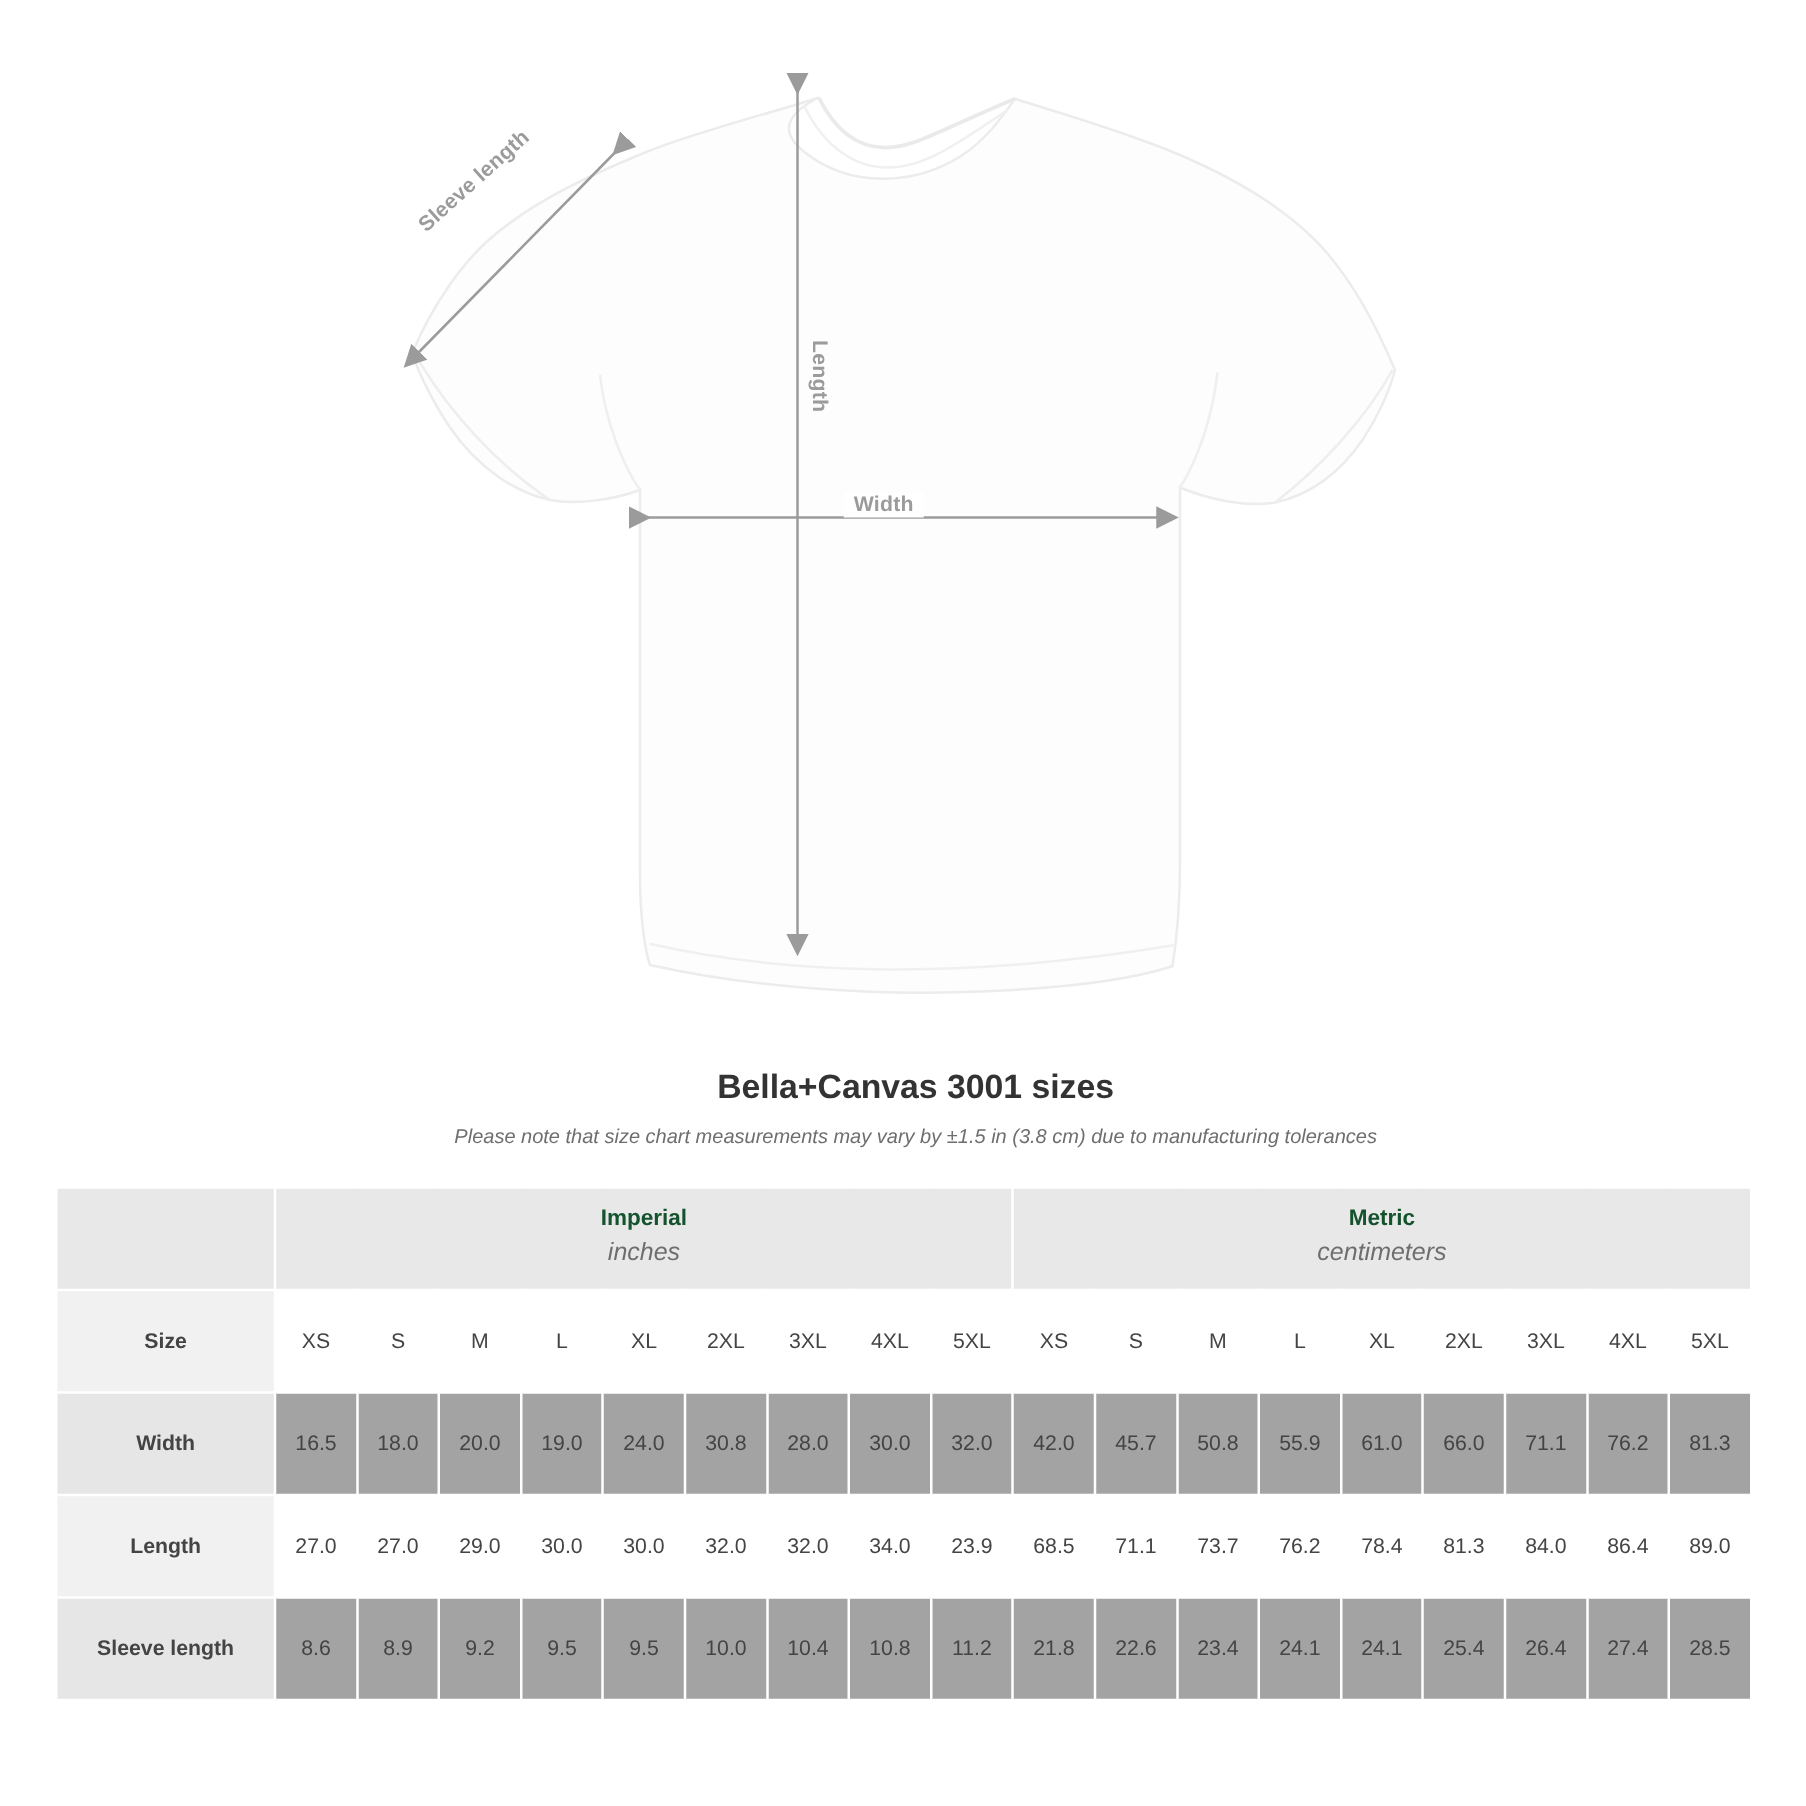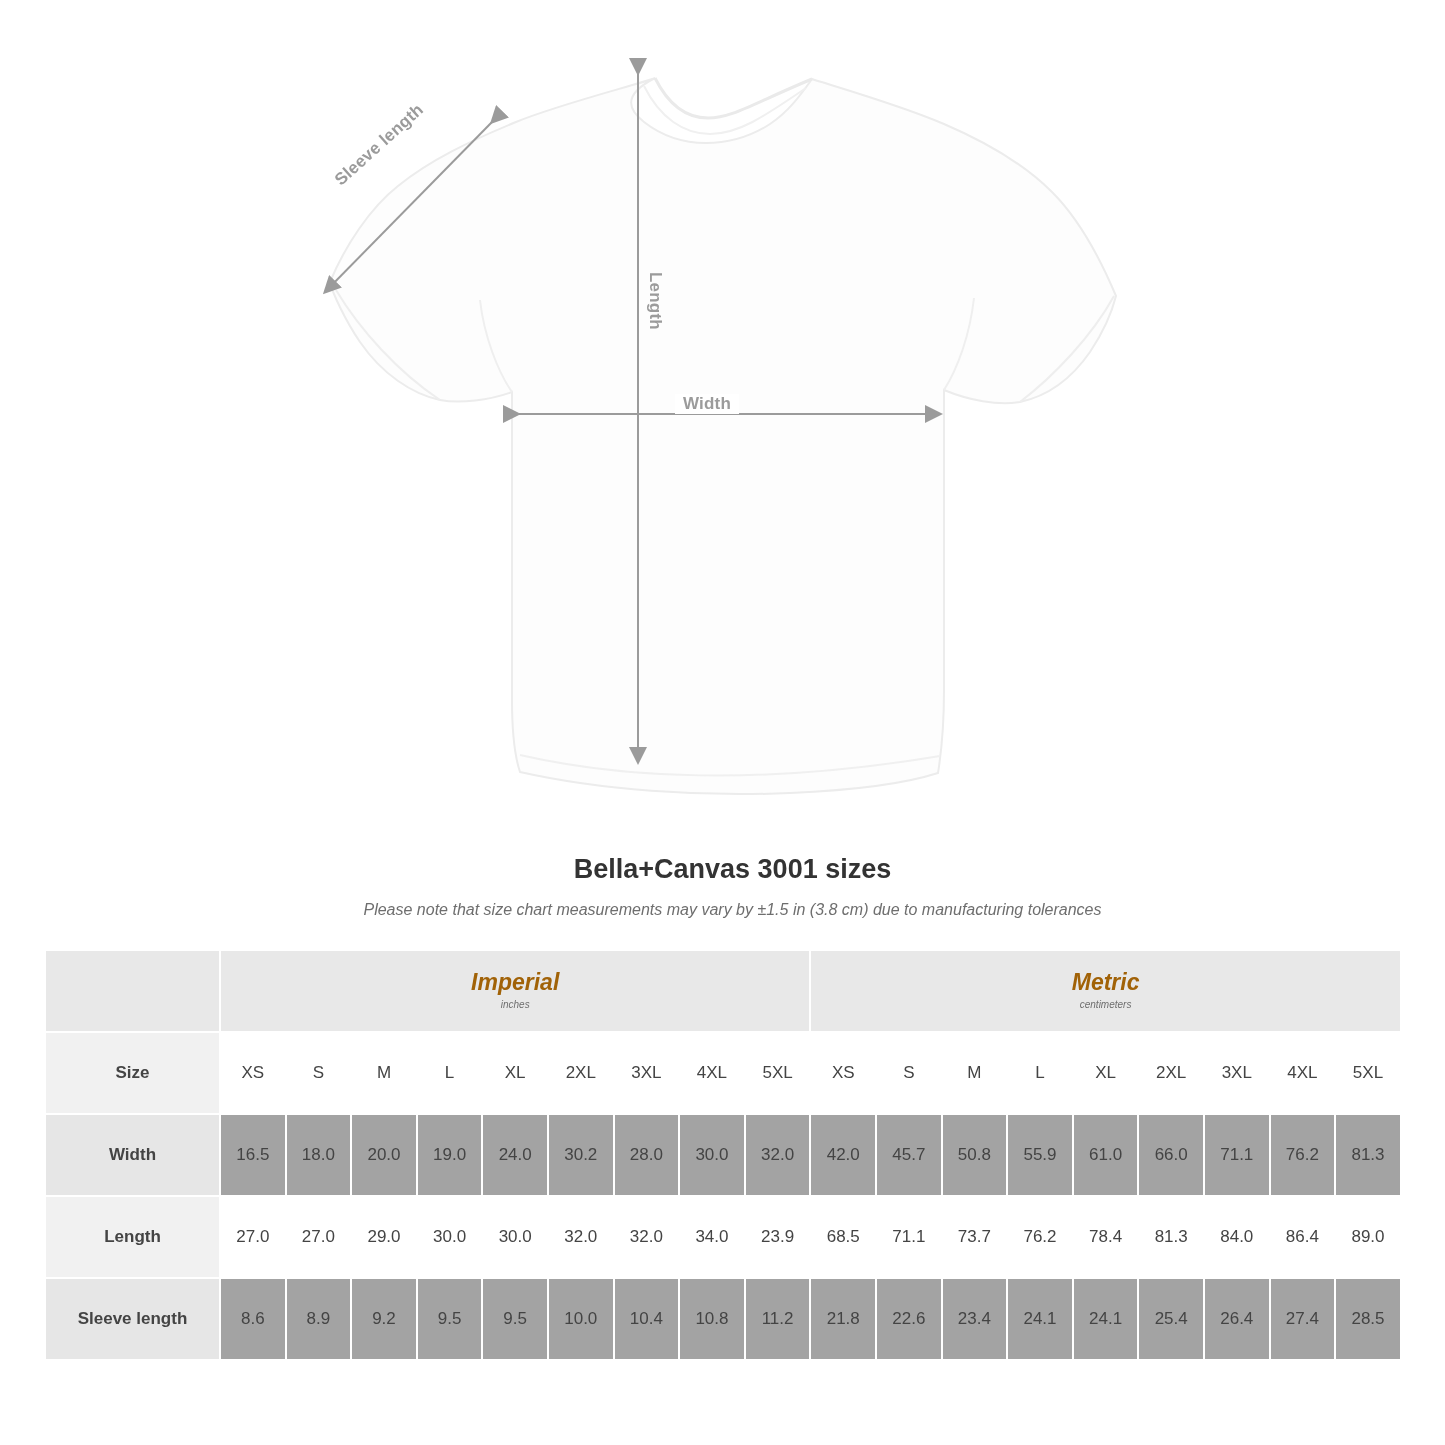--- a/index.html
+++ b/index.html
@@ -90,28 +90,27 @@
     color: #444444;
     border: 2px solid #ffffff;
     padding: 0;
     height: 80px;
   }
   .unitgroup {
     background: #e8e8e8;
     height: 110px;
   }
   .unitgroup .u-name {
-    font-size: 23px;
-    font-style: italic;
+    font-size: 18px;
     font-weight: bold;
-    color: #a16207;
+    color: #14532d;
     line-height: 1.2;
   }
   .unitgroup .u-sub {
-    font-size: 10px;
+    font-size: 20px;
     font-style: italic;
     color: #6e6e6e;
     line-height: 1.6;
   }
   .row-head {
     font-weight: bold;
     color: #444444;
     font-size: 17px;
   }
   tr.band-light td { background: #ffffff; }
@@ -253,21 +252,21 @@
           <td>4XL</td>
           <td>5XL</td>
         </tr>
     <tr class="band-grey">
           <td class="row-head">Width</td>
           <td>16.5</td>
           <td>18.0</td>
           <td>20.0</td>
           <td>19.0</td>
           <td>24.0</td>
-          <td>30.2</td>
+          <td>30.8</td>
           <td>28.0</td>
           <td>30.0</td>
           <td>32.0</td>
           <td>42.0</td>
           <td>45.7</td>
           <td>50.8</td>
           <td>55.9</td>
           <td>61.0</td>
           <td>66.0</td>
           <td>71.1</td>

